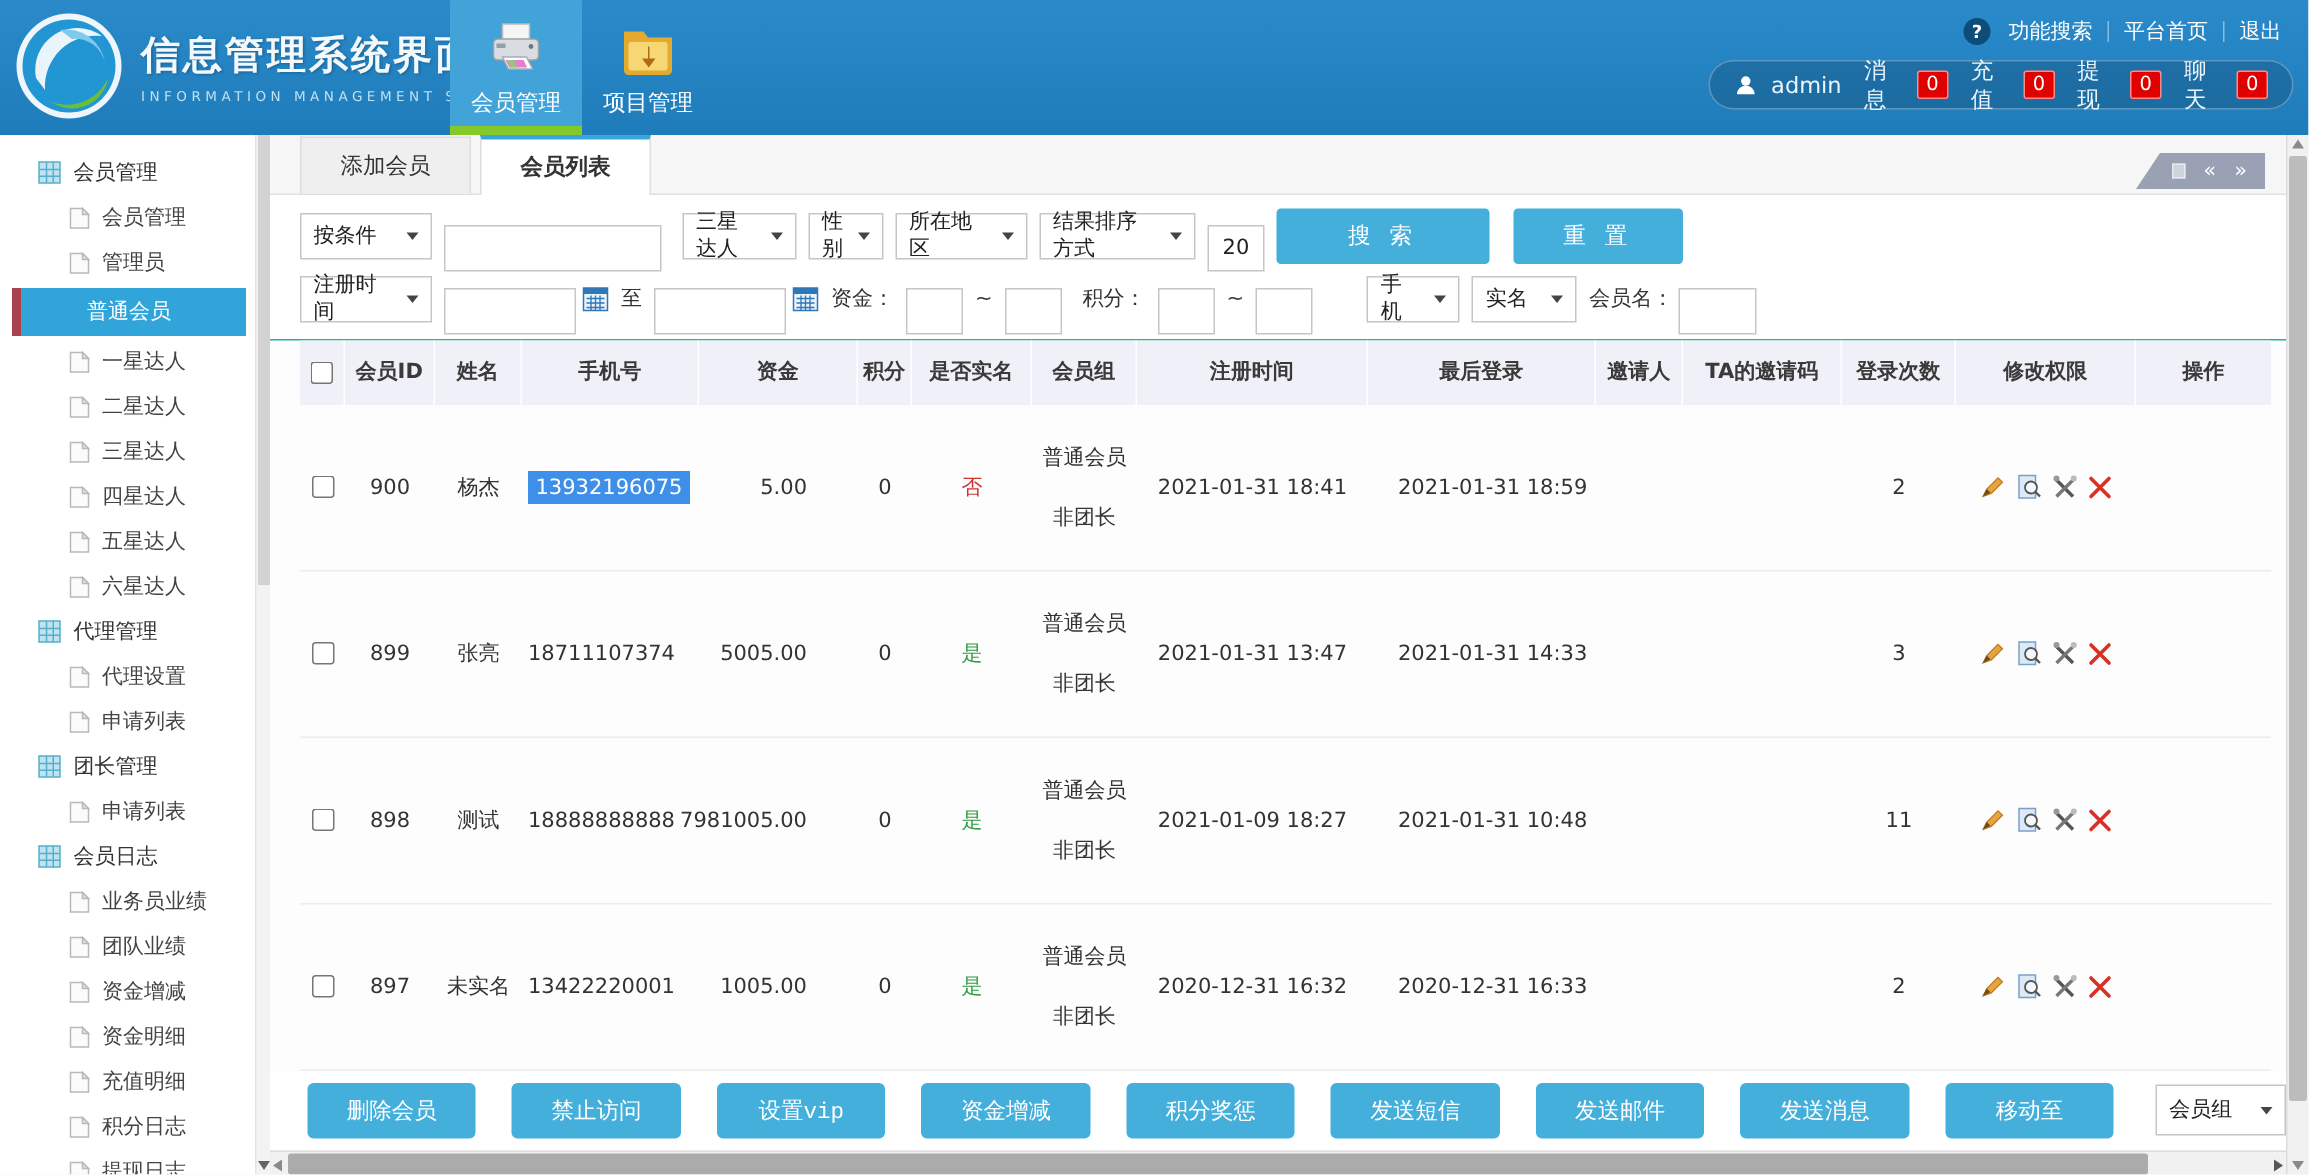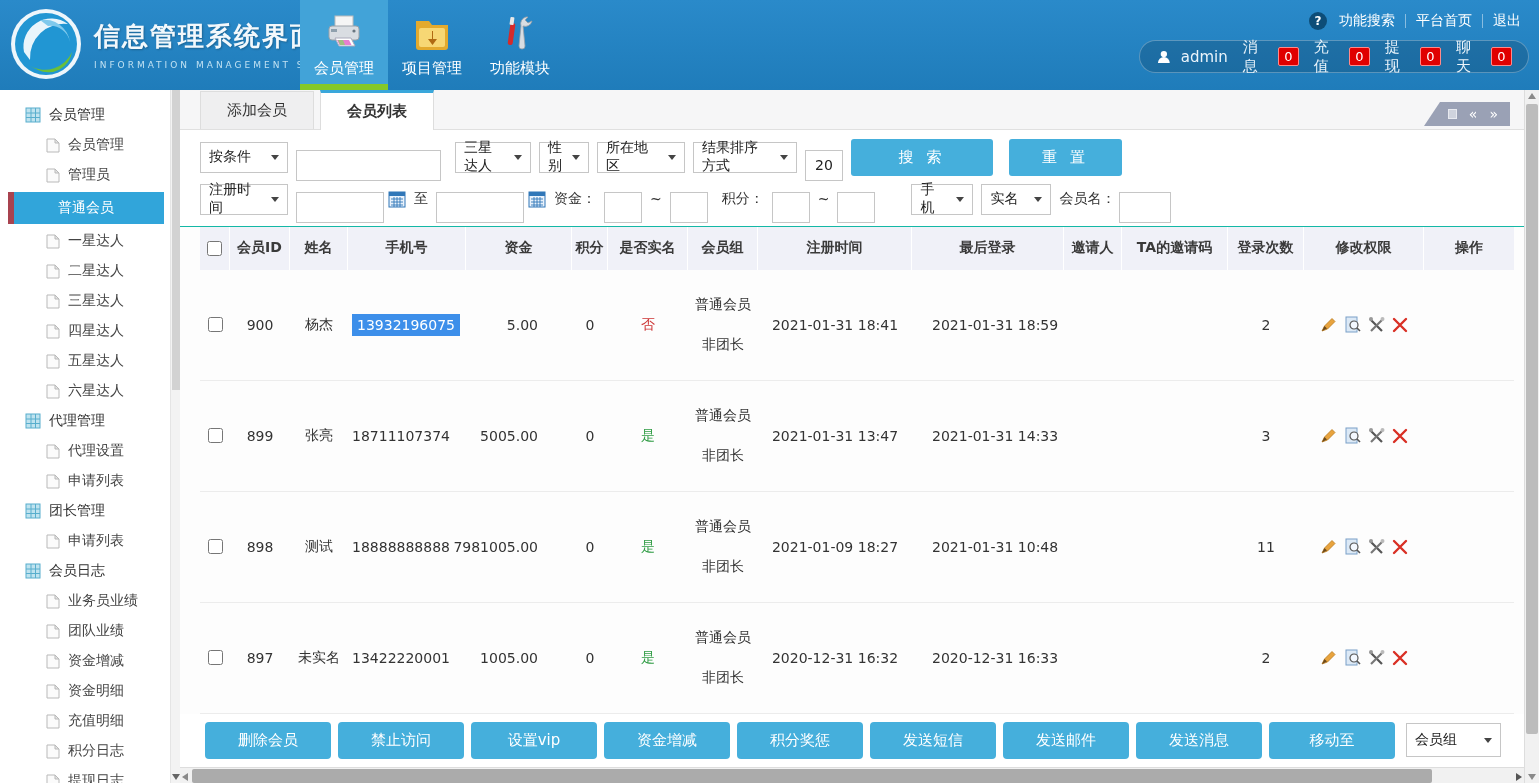--- a/index.html
+++ b/index.html
@@ -67,21 +67,21 @@
   .td.right { justify-content:flex-end; padding-right:34px; }
   .phone-sel { background:#3d8fea; color:#fff; padding:3px 5px; }
   .v-no { color:#cc3333; }
   .v-yes { color:#2e9b43; }
   .grp { display:flex; flex-direction:column; align-items:center; gap:22px; }
   .act-icons { display:flex; gap:7px; align-items:center; }
   .act-icons svg { cursor:pointer; }
   input[type=checkbox] { width:15px; height:15px; cursor:pointer; }
 
   
-  .bottom-bar { display:flex; align-items:center; gap:7px; padding:8px 0 8px 25px; background:#fff; }
+  .bottom-bar { display:flex; align-items:center; gap:24px; padding:8px 0 8px 25px; background:#fff;font-family:Liberation Mono, monospace; }
   .act-btn { width:126px; height:37px; background:#45afdc; color:#fff; border:none; border-radius:4px; font-size:15px; font-family:inherit; cursor:pointer; }
   .move-sel { width:95px; height:34px; margin-left:4px; }
 
   
   .hscroll { height:17px; background:#f1f1f1; border-top:1px solid #ddd; position:relative; margin-top:auto; }
   .hscroll .thumb { position:absolute; left:12px; top:1px; height:14px; width:1240px; background:#ababab; border-radius:2px; }
   .hscroll .arr-left { position:absolute; left:2px; top:5px; width:0; height:0; border-top:4px solid transparent; border-bottom:4px solid transparent; border-right:6px solid #8a8a8a; }
   .hscroll .arr-right { position:absolute; right:2px; top:5px; width:0; height:0; border-top:4px solid transparent; border-bottom:4px solid transparent; border-left:6px solid #555; }
 
   
@@ -123,28 +123,20 @@
         </svg>
         <span class="nav-label">会员管理</span>
       </div>
       <div class="nav-item">
         <svg width="42" height="42" viewBox="0 0 42 42">
           <path d="M5 8 h13 l3 4 h16 v22 a3 3 0 0 1 -3 3 h-26 a3 3 0 0 1 -3 -3 Z" fill="#e3aa2e"></path>
           <rect x="8" y="15" width="26" height="19" rx="2" fill="#f7d774"></rect>
           <path d="M21 18 v8 h-4 l4.5 6 l4.5 -6 h-4 v-8 Z" fill="#b06a12"></path>
         </svg>
         <span class="nav-label">项目管理</span>
-      </div>
-      <div class="nav-item">
-        <svg width="42" height="42" viewBox="0 0 42 42">
-          <rect x="10" y="10" width="5" height="22" rx="2" fill="#d42b2b" transform="rotate(8 12 21)"></rect>
-          <rect x="11" y="4" width="4" height="8" rx="1" fill="#e8e8e8" transform="rotate(8 13 8)"></rect>
-          <path d="M27 4 a7 7 0 0 0 -5 9 l-2 20 a3 3 0 0 0 6 0 l-2 -20 a7 7 0 0 0 9 -5 l-4 2 l-3 -3 l3 -3 Z" fill="#d8dde2" stroke="#9aa1a8" stroke-width="0.8"></path>
-        </svg>
-        <span class="nav-label">功能模块</span>
       </div>
     </div>
 
     <div class="top-links">
       <span class="help-badge">?</span>
       <a>功能搜索</a>
       <span class="sep"></span>
       <a>平台首页</a>
       <span class="sep"></span>
       <a>退出</a>

